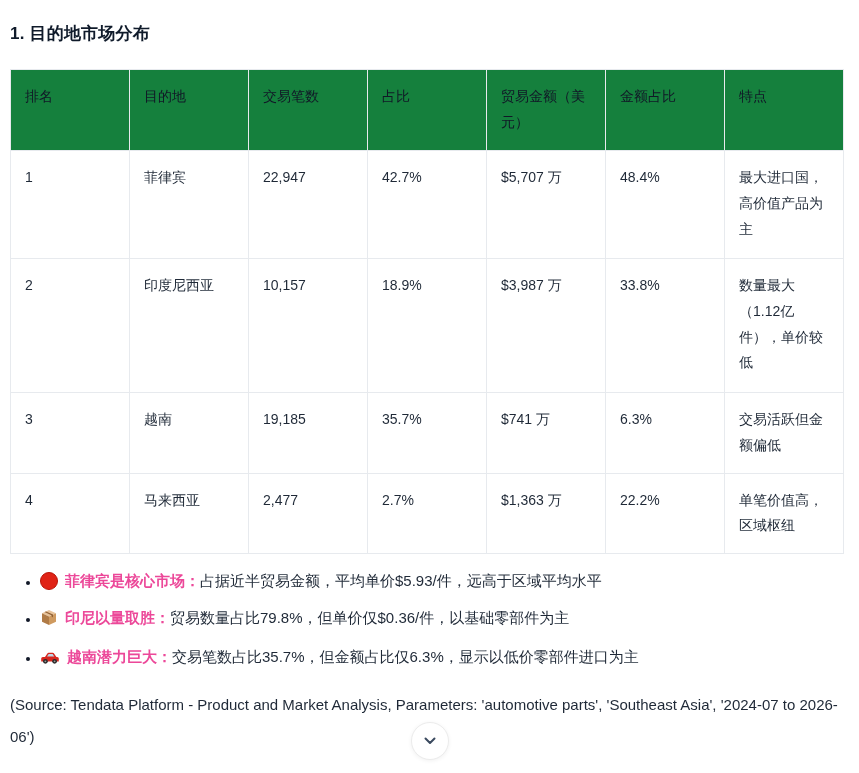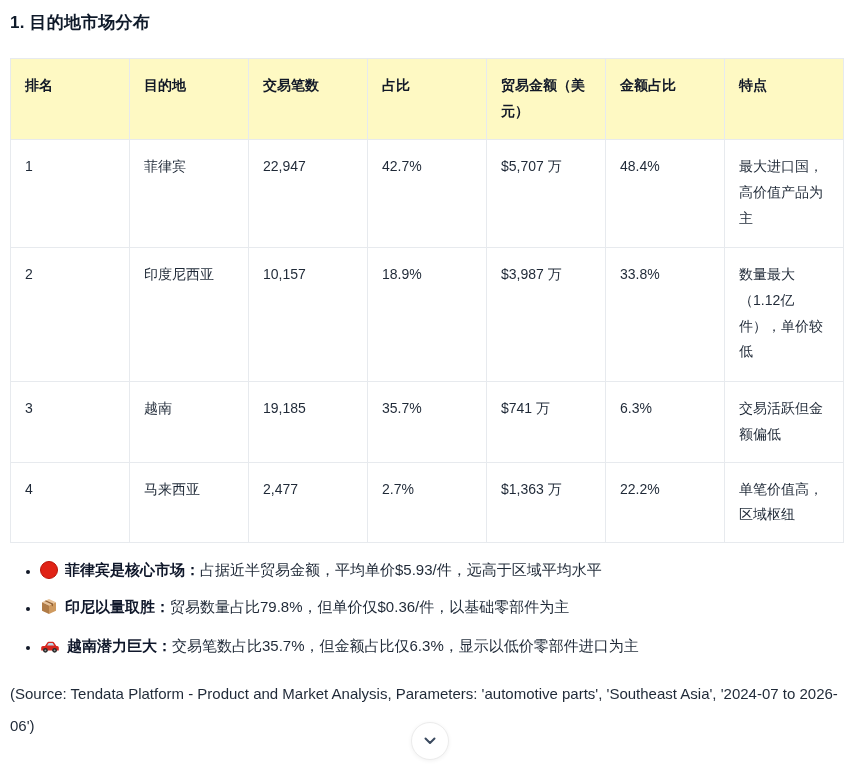--- a/index.html
+++ b/index.html
@@ -6,21 +6,21 @@
   html, body {
     width: 859px; height: 773px;
     background: #ffffff;
     font-family: "Liberation Sans", "DejaVu Sans", sans-serif;
     color: #1f2937;
     overflow: hidden;
   }
   .page {
     position: relative;
     width: 859px; height: 636px;
-    padding: 9px 16px 0 10px;
+    padding: 20px 16px 0 10px;
   }
   h1.section-title {
     font-size: 17px;
     font-weight: 700;
     color: #0f1a2a;
     margin: 2px 0 24px 0;
     letter-spacing: 0.2px;
   }
   table.market-table {
     border-collapse: collapse;
@@ -30,22 +30,22 @@
   }
   .market-table th, .market-table td {
     border: 1px solid #e7eaee;
     text-align: left;
     vertical-align: top;
     padding: 14px 14px;
     line-height: 1.85;
     word-break: break-word;
   }
   .market-table th {
-    background: #fef9c3;
-    font-weight: 700;
+    background: #15803d;
+    font-weight: 400;
     color: #111827;
     height: 68px;
   }
   .market-table col { width: 119px; }
   .market-table tbody tr:nth-child(1) td { height: 108px; }
   .market-table tbody tr:nth-child(2) td { height: 134px; }
   .market-table tbody tr:nth-child(3) td { height: 76px; }
   .market-table tbody tr:nth-child(4) td { height: 75px; }
 
   .insights-label {
@@ -58,21 +58,21 @@
     padding-left: 30px;
     list-style: disc;
   }
   ul.insights-list li {
     margin-bottom: 11px;
     font-size: 15px;
     line-height: 1.7;
     color: #1f2937;
   }
   ul.insights-list li::marker { color: #111827; font-size: 12px; }
-  .insight-title { font-weight: 700; color: #0f172a; }
+  .insight-title { font-weight: 700; color: #ec4899; }
   .insight-icon {
     display: inline-block;
     vertical-align: -3px;
     margin-right: 7px;
   }
   .red-circle {
     width: 18px; height: 18px;
     border-radius: 50%;
     background: #e02316;
     border: 1px solid #b91408;

